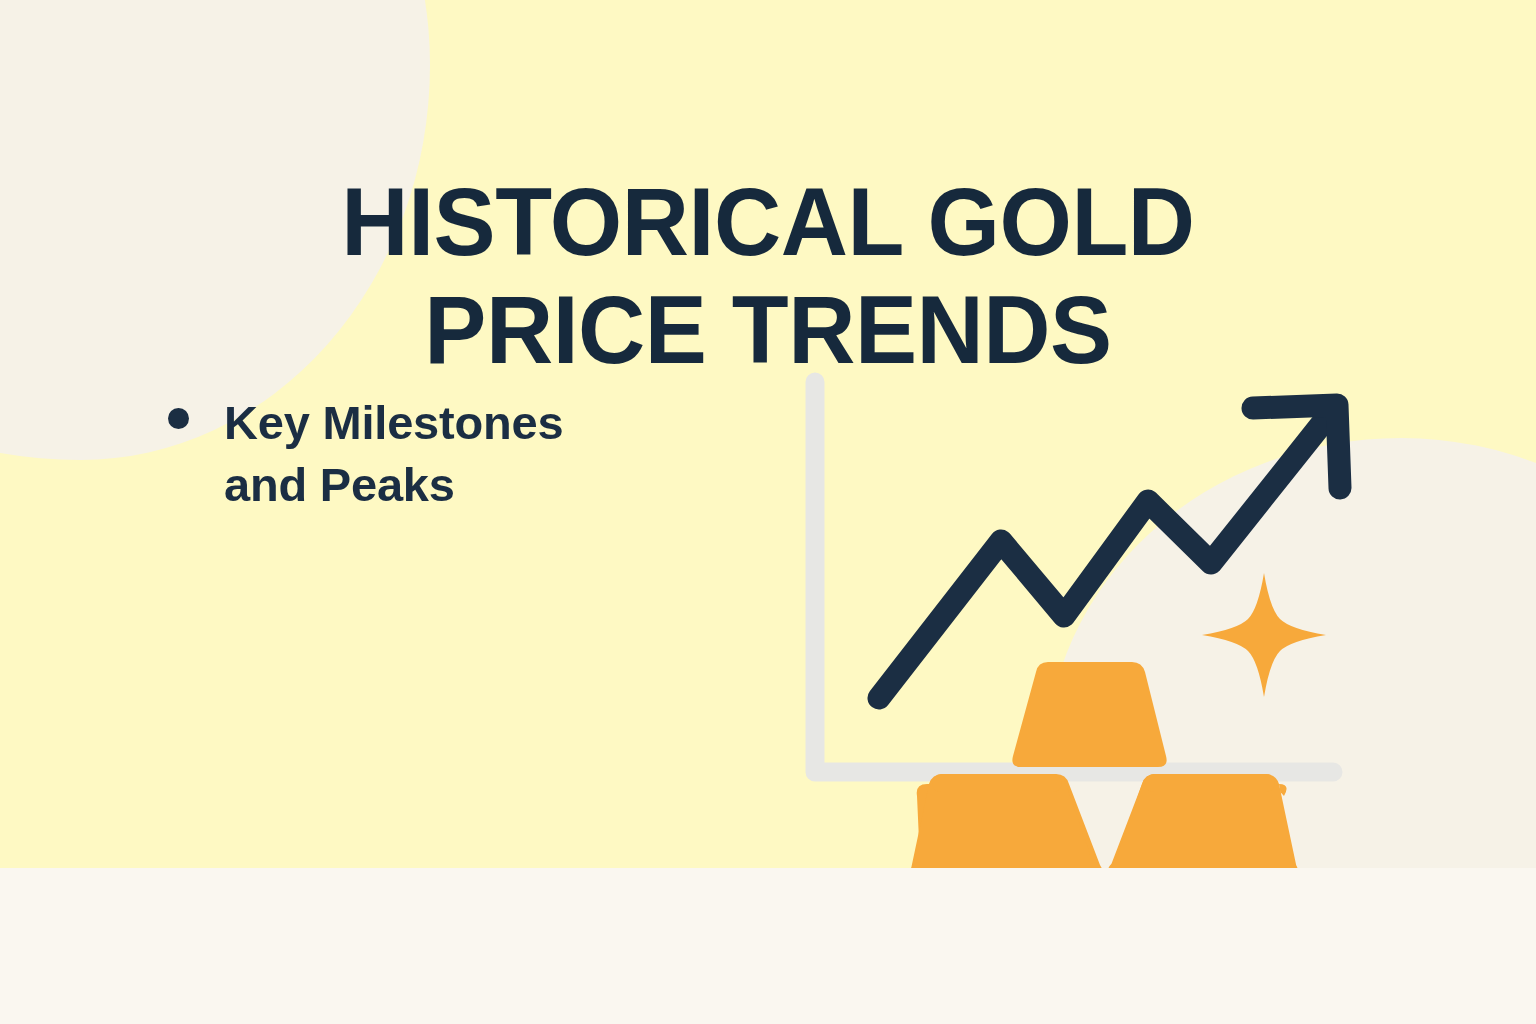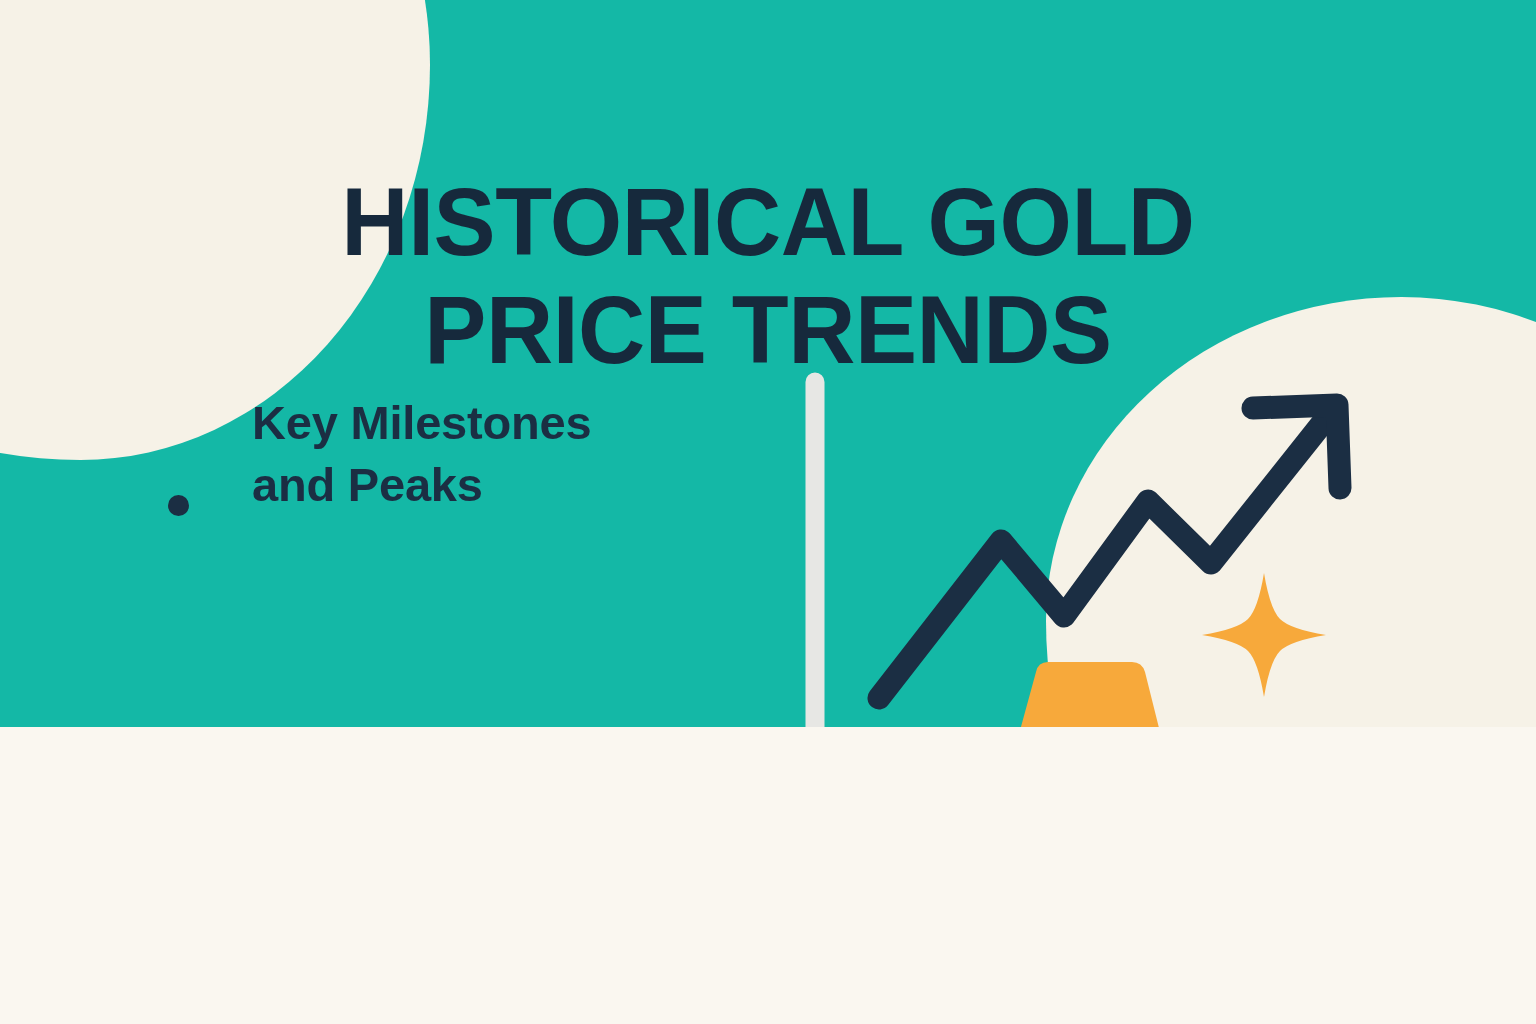--- a/index.html
+++ b/index.html
@@ -11,22 +11,22 @@
     width: 1536px;
     height: 1024px;
     overflow: hidden;
     background: #FAF7F0;
     font-family: "Liberation Sans", "DejaVu Sans", sans-serif;
     -webkit-font-smoothing: antialiased;
   }
   .slide {
     position: relative;
     width: 1536px;
-    height: 727px;
-    background: #14b8a6;
+    height: 868px;
+    background: #fef9c3;
     overflow: hidden;
   }
 
   
   .bg-blob-tl {
     position: absolute;
     left: -330px;
     top: -300px;
     width: 760px;
     height: 760px;
@@ -65,23 +65,22 @@
 
   
   .bullets {
     position: absolute;
     left: 168px;
     top: 392px;
     width: 560px;
   }
   .bullet-item {
     display: flex;
-    align-items: flex-end;
+    align-items: flex-start;
     margin-bottom: 64px;
-    gap: 28px;
   }
   .bullet-item:last-child { margin-bottom: 0; }
   .bullet-dot {
     flex: 0 0 auto;
     width: 21px;
     height: 21px;
     border-radius: 50%;
     background: #1B2E43;
     margin-top: 16px;
     margin-right: 35px;

